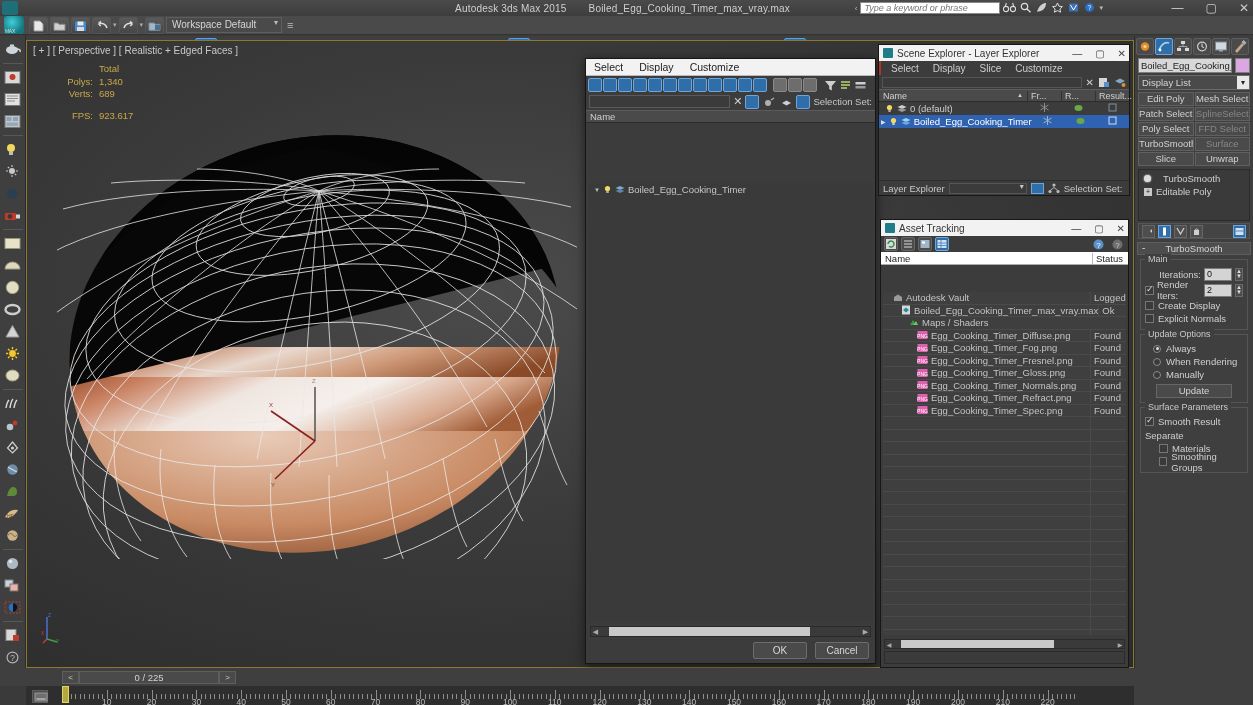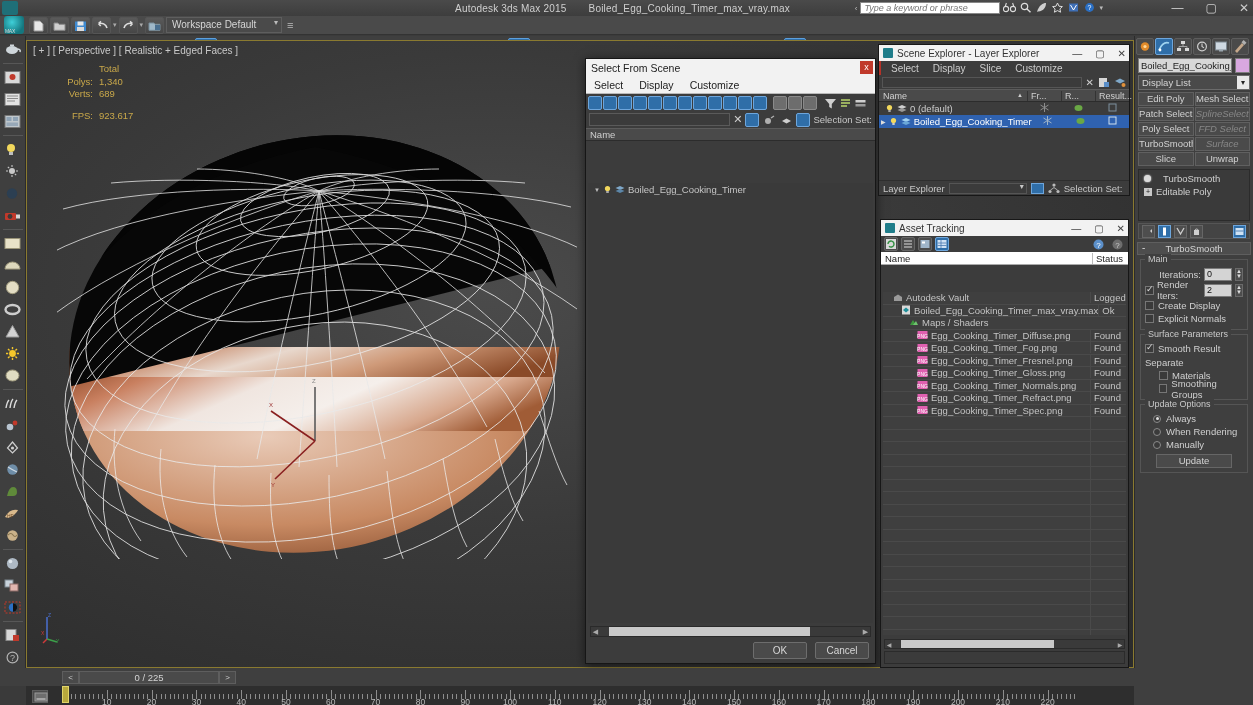--- a/index.html
+++ b/index.html
@@ -231,21 +231,21 @@
   .cp-name .sw{ width:15px; height:15px; background:#d9a8e0; border:1px solid #7d7d7d;}
   .cp-modlist{ margin:2px 3px; height:15px; background:#4a4a4a; border:1px solid #6b6b6b;
      font-size:9.5px; color:#d4d4d4; padding:1px 14px 1px 3px; position:relative;
      line-height:12px;}
   .cp-modlist::after{content:"▾"; position:absolute; right:0; top:0; width:12px;
      height:13px; background:#e8e8e8; color:#222; font-size:8px; text-align:center;
      line-height:13px;}
   .cp-grid{ margin:2px 3px; display:grid; grid-template-columns:1fr 1fr; gap:1px;}
   .cp-gb{ height:14px; background:#4a4a4a; border:1px solid #606060; font-size:9.5px;
      color:#d2d2d2; text-align:center; line-height:12px; overflow:hidden;}
-  .cp-gb.dim{ color:#878787;font-style:italic; }
+  .cp-gb.dim{ color:#878787; }
   .cp-stack{ margin:3px 3px 0; height:52px; background:#3a3a3a; border:1px solid #2b2b2b;
      padding:2px 0;}
   .cp-st-row{ height:13px; display:flex; align-items:center; gap:4px; font-size:9.5px;
      color:#d0d0d0; padding-left:5px;}
   .bulb{ width:7px; height:7px; border-radius:50%; background:#dcdcdc;
      box-shadow:0 0 2px #fff; }
   .plusbox{ width:8px; height:8px; background:#c9c9c9; color:#222; font-size:7px;
      line-height:7px; text-align:center; }
   .cp-stacktools{ margin:2px 3px; height:16px; background:#444; border:1px solid #555;
      display:flex; align-items:center; gap:3px; padding:0 3px;}
@@ -887,24 +887,20 @@
         <path d="M6 28 L2 32" stroke="#cf3a3a" stroke-width="1.5"></path>
         <path d="M6 28 L16 31" stroke="#3ca04a" stroke-width="1.5"></path>
         <text x="7" y="6" font-size="5" fill="#4a6fd0" font-family="Liberation Sans">Z</text>
         <text x="0" y="24" font-size="5" fill="#cf3a3a" font-family="Liberation Sans">X</text>
         <text x="15" y="32" font-size="5" fill="#3ca04a" font-family="Liberation Sans">Y</text>
       </svg>
     </div>
   </div>
 
   <div class="sfs">
-    <div class="sfs-title">
-      <span>Select From Scene</span>
-      <div class="sfs-close">x</div>
-    </div>
     <div class="sfs-menu">
       <span>Select</span>
       <span>Display</span>
       <span>Customize</span>
     </div>
     <div class="sfs-tools">
       <div class="sfsbtn"></div>
       <div class="sfsbtn"></div>
       <div class="sfsbtn"></div>
       <div class="sfsbtn"></div>
@@ -1424,51 +1420,51 @@
           <span class="ck"></span>
           <span>Create Display</span>
         </div>
         <div class="ckrow">
           <span class="ck"></span>
           <span>Explicit Normals</span>
         </div>
       </div>
 
       <div class="grp">
+        <span class="gl">Update Options</span>
+        <div class="rdrow" style="padding-left:8px">
+          <span class="rd on"></span>
+          <span>Always</span>
+        </div>
+        <div class="rdrow" style="padding-left:8px">
+          <span class="rd"></span>
+          <span>When Rendering</span>
+        </div>
+        <div class="rdrow" style="padding-left:8px">
+          <span class="rd"></span>
+          <span>Manually</span>
+        </div>
+        <div class="updbtn">Update</div>
+      </div>
+
+      <div class="grp">
         <span class="gl">Surface Parameters</span>
         <div class="ckrow">
           <span class="ck on"></span>
           <span>Smooth Result</span>
         </div>
         <div style="font-size:9.5px;color:#cfcfcf;margin:2px 0 1px">Separate</div>
         <div class="ckrow" style="padding-left:14px">
           <span class="ck"></span>
           <span>Materials</span>
         </div>
         <div class="ckrow" style="padding-left:14px">
           <span class="ck"></span>
           <span>Smoothing Groups</span>
         </div>
-      </div>
-
-      <div class="grp">
-        <span class="gl">Update Options</span>
-        <div class="rdrow" style="padding-left:8px">
-          <span class="rd on"></span>
-          <span>Always</span>
-        </div>
-        <div class="rdrow" style="padding-left:8px">
-          <span class="rd"></span>
-          <span>When Rendering</span>
-        </div>
-        <div class="rdrow" style="padding-left:8px">
-          <span class="rd"></span>
-          <span>Manually</span>
-        </div>
-        <div class="updbtn">Update</div>
       </div>
     </div>
   </div>
 
   <div class="statusbar"></div>
   <div class="timeline-wrap">
     <div style="width:36px"></div>
     <div class="tl-prev">&lt;</div>
     <div class="tl-field">0 / 225</div>
     <div class="tl-next">&gt;</div>

